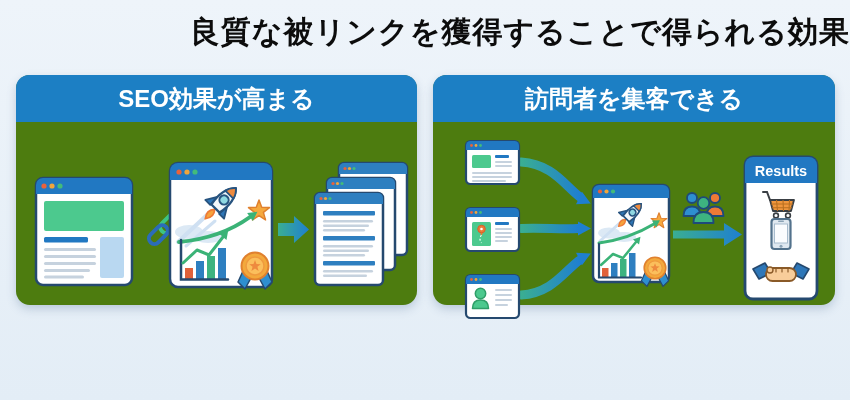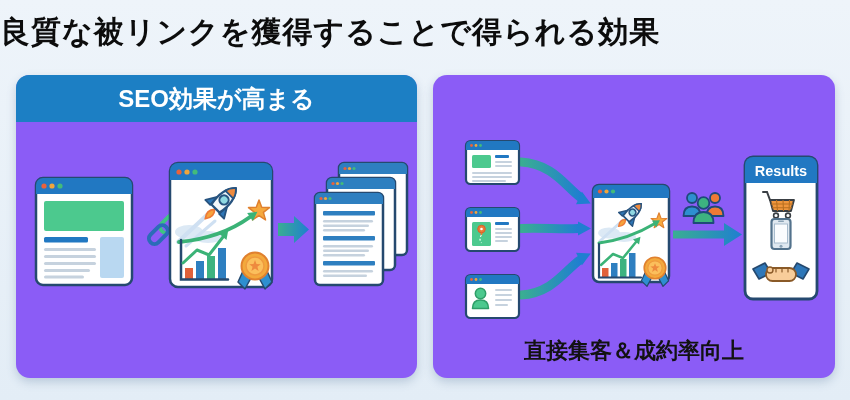--- a/index.html
+++ b/index.html
@@ -2,25 +2,25 @@
 <html><head>
 <meta charset="utf-8">
 <style>
   html,body{margin:0;padding:0;}
   body{
     width:850px;height:400px;position:relative;overflow:hidden;
     background:linear-gradient(180deg,#eef4fa 0%,#e3edf6 100%);
     font-family:"Liberation Sans","DejaVu Sans",sans-serif;
   }
   .page-title{
-    position:absolute;top:12px;left:0;width:850px;text-align:left;
+    position:absolute;top:12px;left:0;width:850px;text-align:right;
     font-size:30px;font-weight:900;color:#0c0c0c;letter-spacing:1px;
   }
   .panel{
-    position:absolute;top:75px;height:303px;background:#8b5cf6;
+    position:absolute;top:75px;height:230px;background:#4d7c0f;
     border-radius:14px;box-shadow:0 4px 10px rgba(90,120,155,.30);
   }
   .panel.left{left:16px;width:401px;}
   .panel.right{left:433px;width:402px;}
   .panel-header{
     position:absolute;top:0;left:0;right:0;height:47px;
     background:#1c7fc4;border-radius:13px 13px 0 0;
     color:#ffffff;font-size:24px;font-weight:800;
     display:flex;align-items:center;justify-content:center;
   }
@@ -145,20 +145,21 @@
         <rect x="8" y="68" width="52" height="4.5" rx="1" fill="#2e7fc0"></rect>
         <rect x="8" y="77" width="50" height="2.5" rx="1.2" fill="#c6d2de"></rect>
         <rect x="8" y="81.5" width="44" height="2.5" rx="1.2" fill="#c6d2de"></rect>
       </g>
     </g>
   </svg>
 
 </div>
 
 <div class="panel right">
+  <div class="panel-header">訪問者を集客できる</div>
 
   <svg class="illus" width="402" height="210" viewBox="0 0 402 210">
     <defs>
       <linearGradient id="gradR" x1="0" y1="0" x2="1" y2="0">
         <stop offset="0" stop-color="#3aae92"></stop>
           <stop offset="1" stop-color="#1f7fd0"></stop>
       </linearGradient>
     </defs>
 
     <g>
@@ -292,14 +293,13 @@
       <g transform="translate(348,152)">
         <polygon points="-28,-5 -16,-11 -10,-1 -22,5" fill="#2e77b8" stroke="#25496f" stroke-width="1.6" stroke-linejoin="round"></polygon>
         <polygon points="28,-5 16,-11 10,-1 22,5" fill="#2e77b8" stroke="#25496f" stroke-width="1.6" stroke-linejoin="round"></polygon>
         <rect x="-15" y="-6" width="30" height="13" rx="6.5" fill="#f8cd9a" stroke="#8a5a28" stroke-width="1.8"></rect>
         <path d="M-5,-6 v4 M1,-6 v4 M7,-6 v4" stroke="#8a5a28" stroke-width="1.2" stroke-linecap="round"></path>
         <circle cx="-11" cy="-4" r="3" fill="#f8cd9a" stroke="#8a5a28" stroke-width="1.4"></circle>
       </g>
     </g>
   </svg>
 
-  <div class="panel-caption">直接集客＆成約率向上</div>
 </div>
 
 </body></html>

